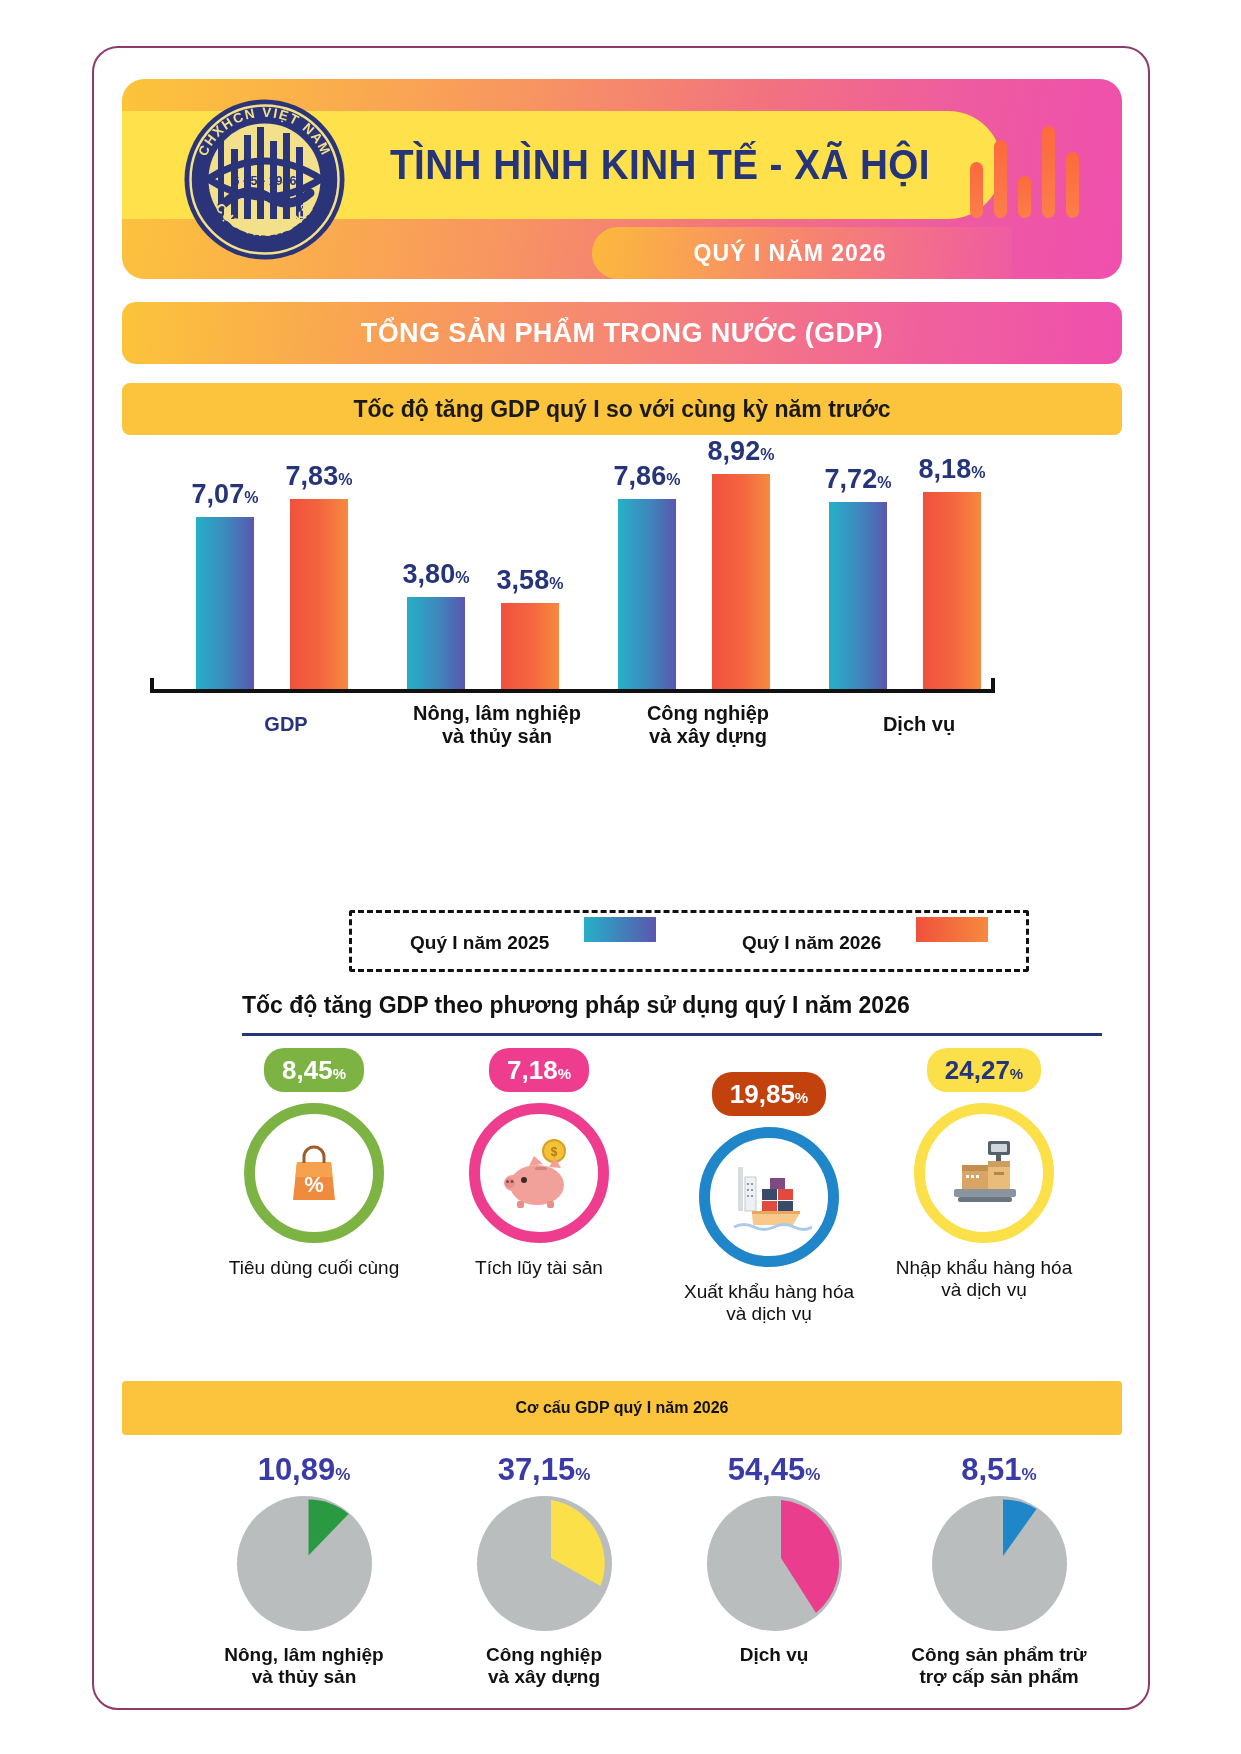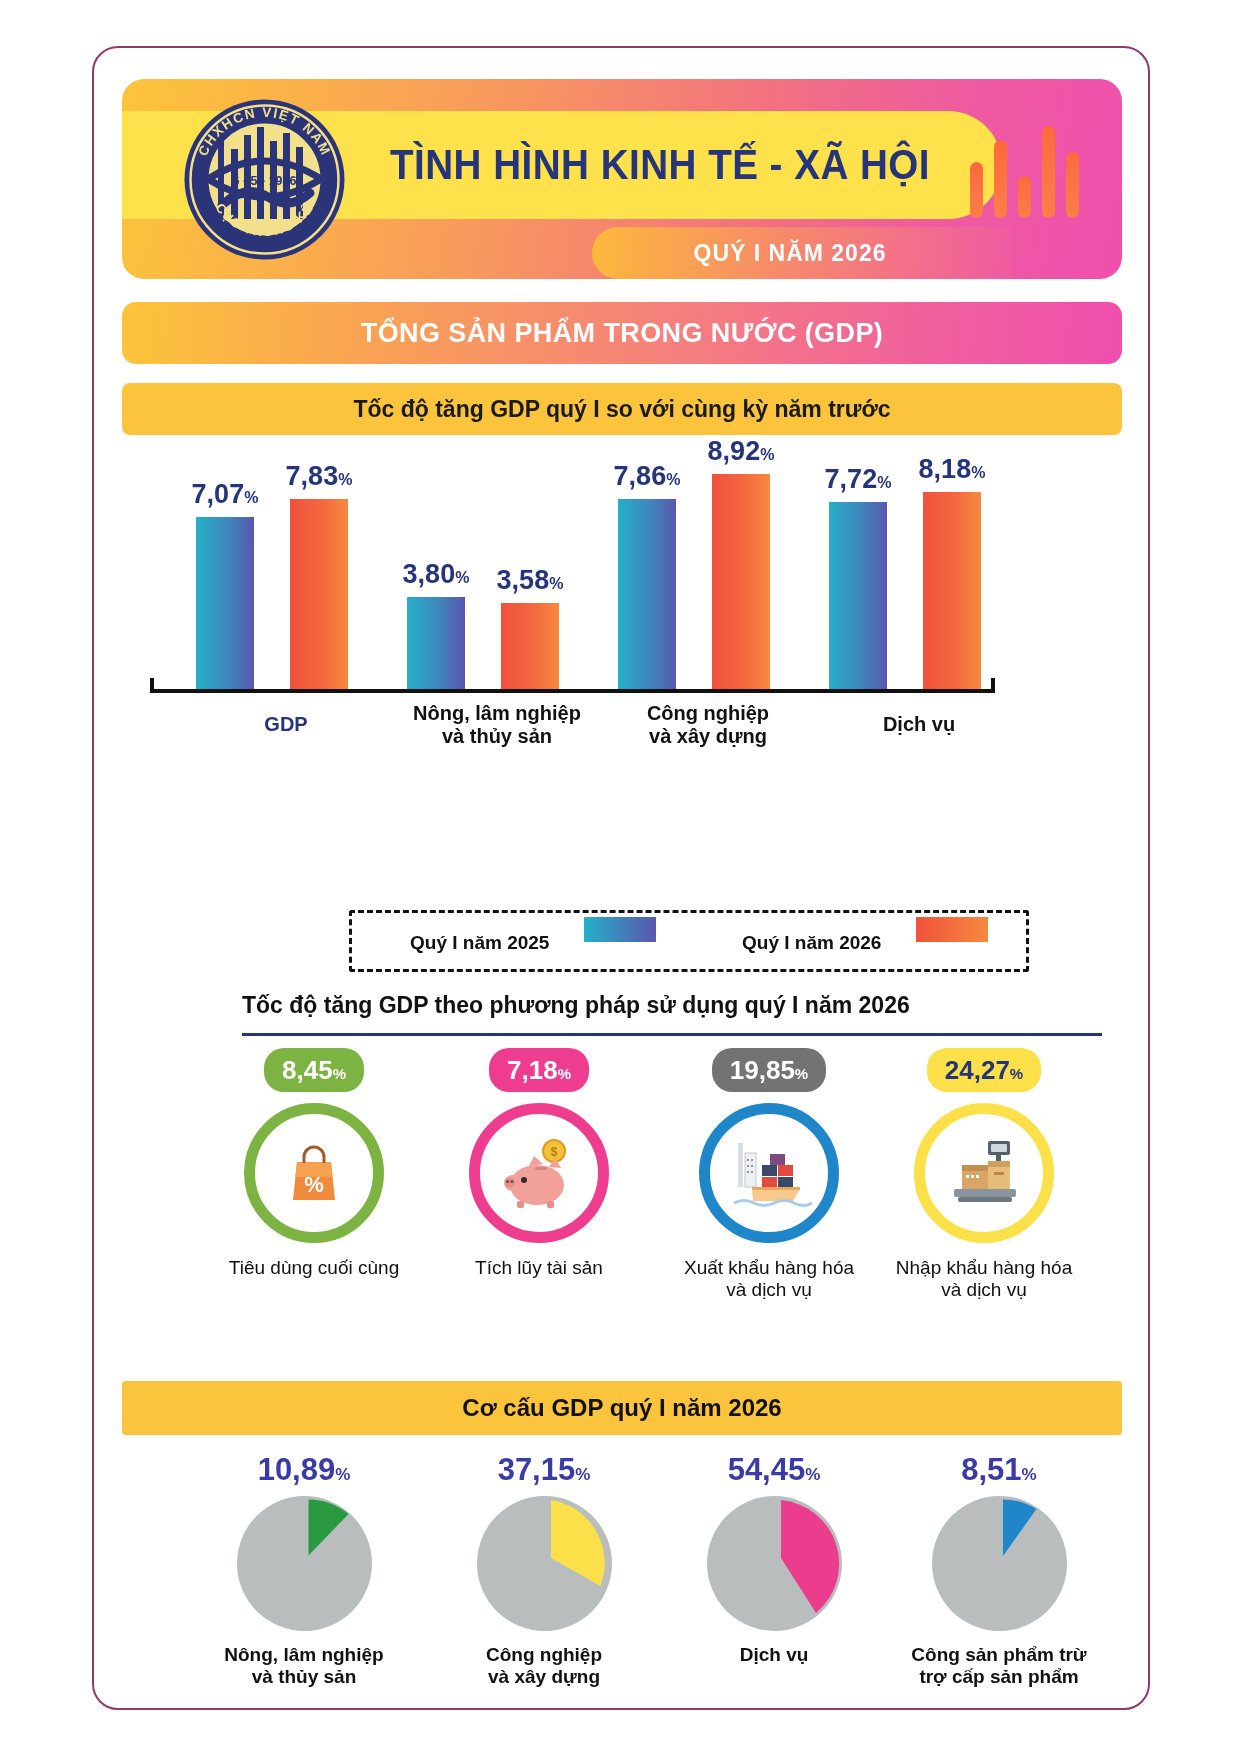--- a/index.html
+++ b/index.html
@@ -179,21 +179,21 @@
   }
 
   
   .struct-banner {
     position: absolute; left: 28px; top: 1333px;
     width: 1000px; height: 54px;
     background: #fcc33c; border-radius: 4px;
   }
   .struct-banner span {
     display:block; width:100%; height:54px; line-height:54px;
-    text-align:center; color:#111; font-size:24px; font-weight:700;
+    text-align:center; color:#111; font-size:16px; font-weight:700;
   }
 
   
   .pie-item { position: absolute; top: 1402px; width: 240px; }
   .pie-val {
     text-align: center; color: #3b3ba8;
     font-size: 31px; font-weight: 700; height: 40px; line-height: 40px;
     white-space: nowrap;
   }
   .pie-val sub { font-size: 17px; vertical-align: baseline; }
@@ -380,21 +380,21 @@
       </svg>
     </div>
     <div class="use-label">
       <div>Tích lũy tài sản</div>
       <div></div>
     </div>
   </div>
 
   <div class="use-item" style="left:560px;">
     <div class="use-badge-wrap">
-      <span class="use-badge" style="background:#737373; color:#ffffff;"><span>19,85</span><sub>%</sub></span>
+      <span class="use-badge" style="background:#c2410c; color:#ffffff;margin-top:24px;"><span>19,85</span><sub>%</sub></span>
     </div>
     <div class="use-circle" style="border-color:#1f86c9;">
       <svg width="86" height="76" viewBox="0 0 86 76">
         <rect x="12" y="8" width="5" height="44" fill="#d8dde2"></rect>
         <rect x="19" y="18" width="11" height="34" fill="#eef1f4" stroke="#c2c9d0"></rect>
         <g fill="#8e99a4">
           <rect x="21" y="24" width="2" height="2"></rect>
             <rect x="25" y="24" width="2" height="2"></rect>
           <rect x="21" y="30" width="2" height="2"></rect>
             <rect x="25" y="30" width="2" height="2"></rect>

